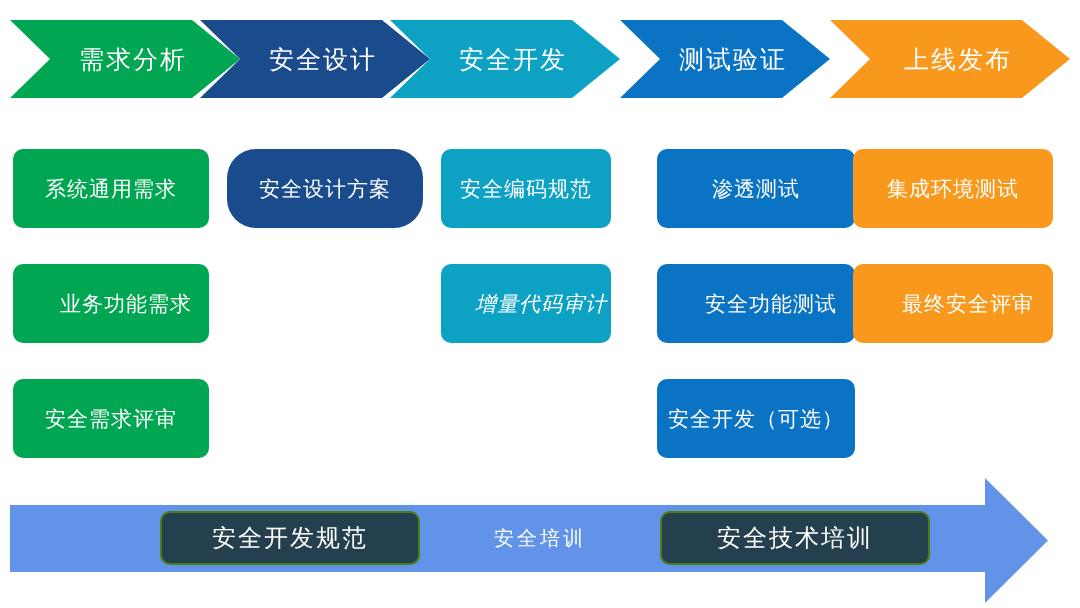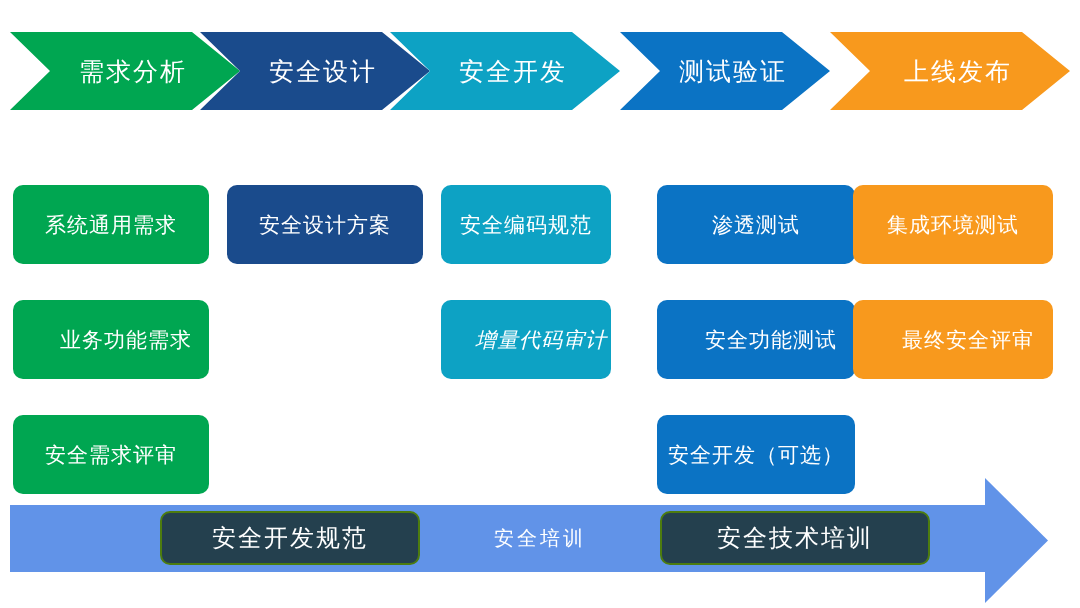--- a/index.html
+++ b/index.html
@@ -7,21 +7,21 @@
   body{
     width:1080px;height:608px;
     background:#ffffff;
     font-family:"Liberation Serif","DejaVu Serif",serif;
     overflow:hidden;
     position:relative;
   }
   #canvas{position:relative;width:1080px;height:608px;}
 
   
-  .phase-band{position:absolute;left:0;top:32px;width:1080px;height:58px;}
+  .phase-band{position:absolute;left:0;top:20px;width:1080px;height:58px;}
   .chevron{
     position:absolute;top:0;height:78px;
     display:flex;align-items:center;justify-content:center;
     color:#ffffff;
     font-size:25px;
     letter-spacing:2px;
     font-family:"Liberation Serif","DejaVu Serif",serif;
     box-sizing:border-box;
     padding-left:16px;
   }
@@ -41,21 +41,20 @@
   .task-box{
     position:absolute;
     border-radius:10px;
     display:flex;align-items:center;justify-content:center;
     color:#ffffff;
     font-size:21px;
     letter-spacing:1px;
     text-align:center;
     box-sizing:border-box;
     font-family:"Liberation Serif","DejaVu Serif",serif;
-    margin-top:36px;
   }
   
   .c0{left:13px; width:196px;}
   .c1{left:227px;width:196px;}
   .c2{left:441px;width:170px;}
   .c3{left:657px;width:198px;}
   .c4{left:853px;width:200px;}
   
   .r0{top:0px;   height:79px;}
   .r1{top:115px; height:79px;padding-left:30px;}
@@ -127,21 +126,21 @@
     <div class="task-box c0 r0" style="background:#00A651;">
       <span>系统通用需求</span>
     </div>
     <div class="task-box c0 r1" style="background:#00A651;">
       <span>业务功能需求</span>
     </div>
     <div class="task-box c0 r2" style="background:#00A651;">
       <span>安全需求评审</span>
     </div>
 
-    <div class="task-box c1 r0" style="background:#1A4B8C;">
+    <div class="task-box c1 r0" style="background:#1A4B8C;border-radius:29px;">
       <span>安全设计方案</span>
     </div>
 
     <div class="task-box c2 r0" style="background:#0DA2C4;">
       <span>安全编码规范</span>
     </div>
     <div class="task-box c2 r1" style="background:#0DA2C4;font-style:italic;">
       <span>增量代码审计</span>
     </div>
 

